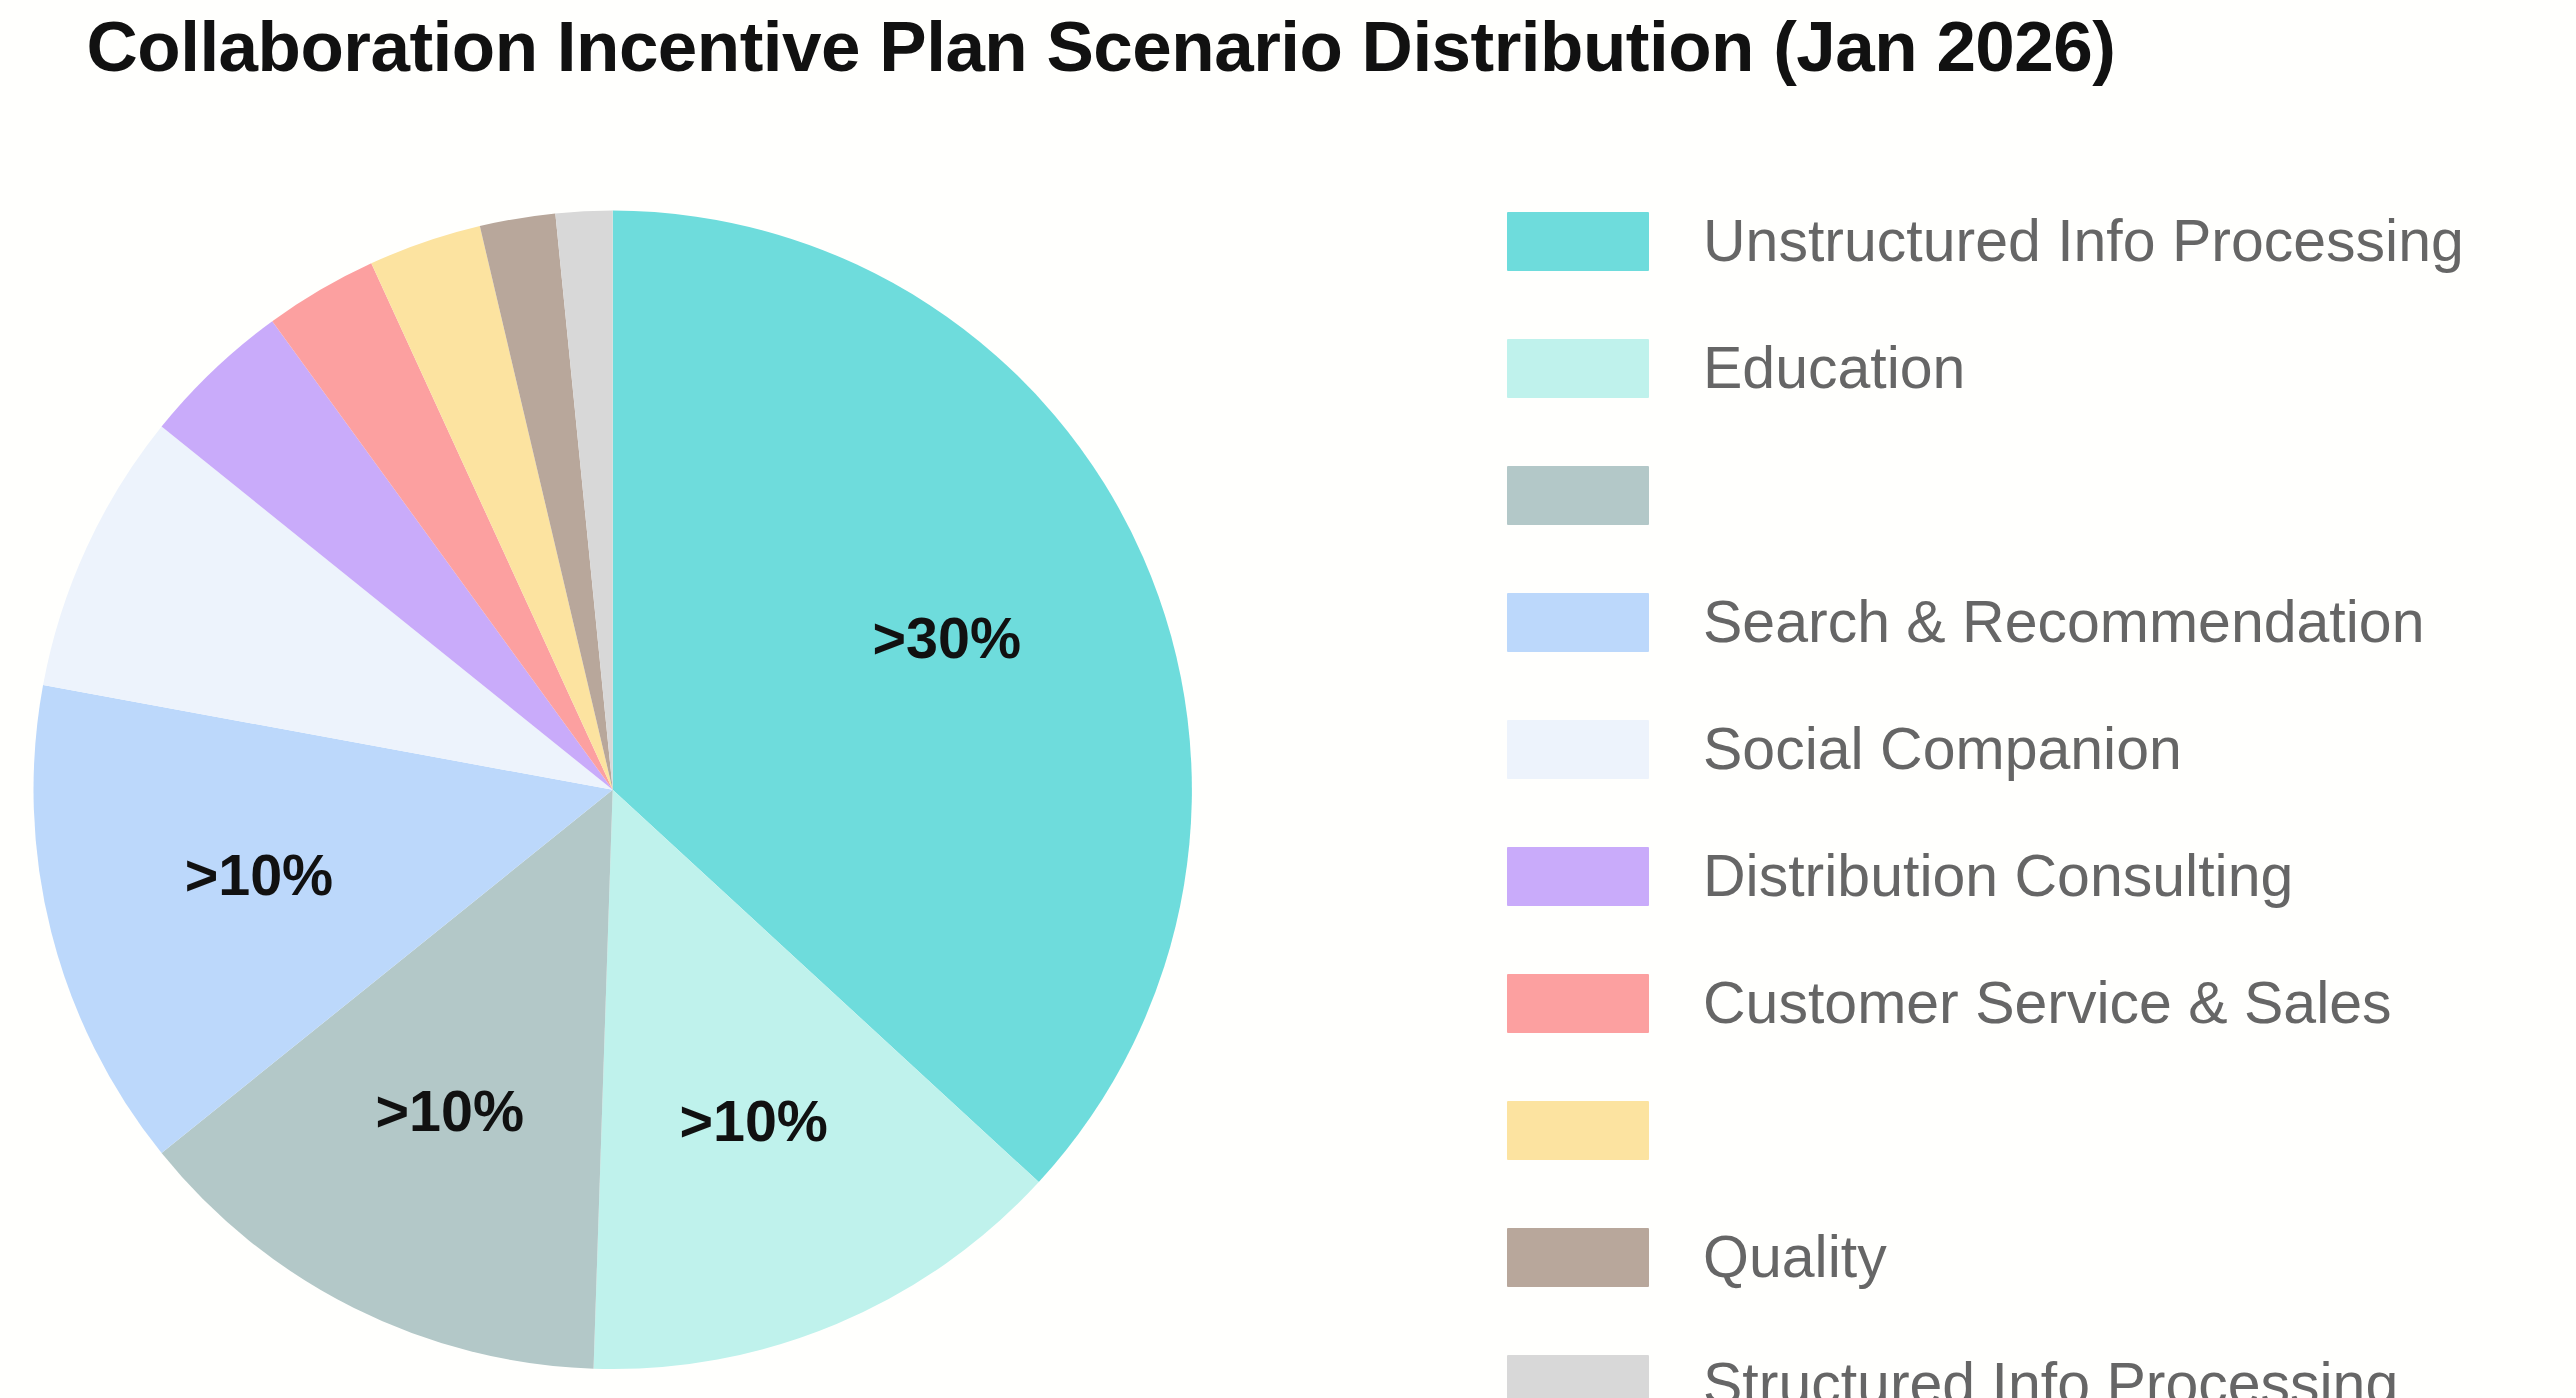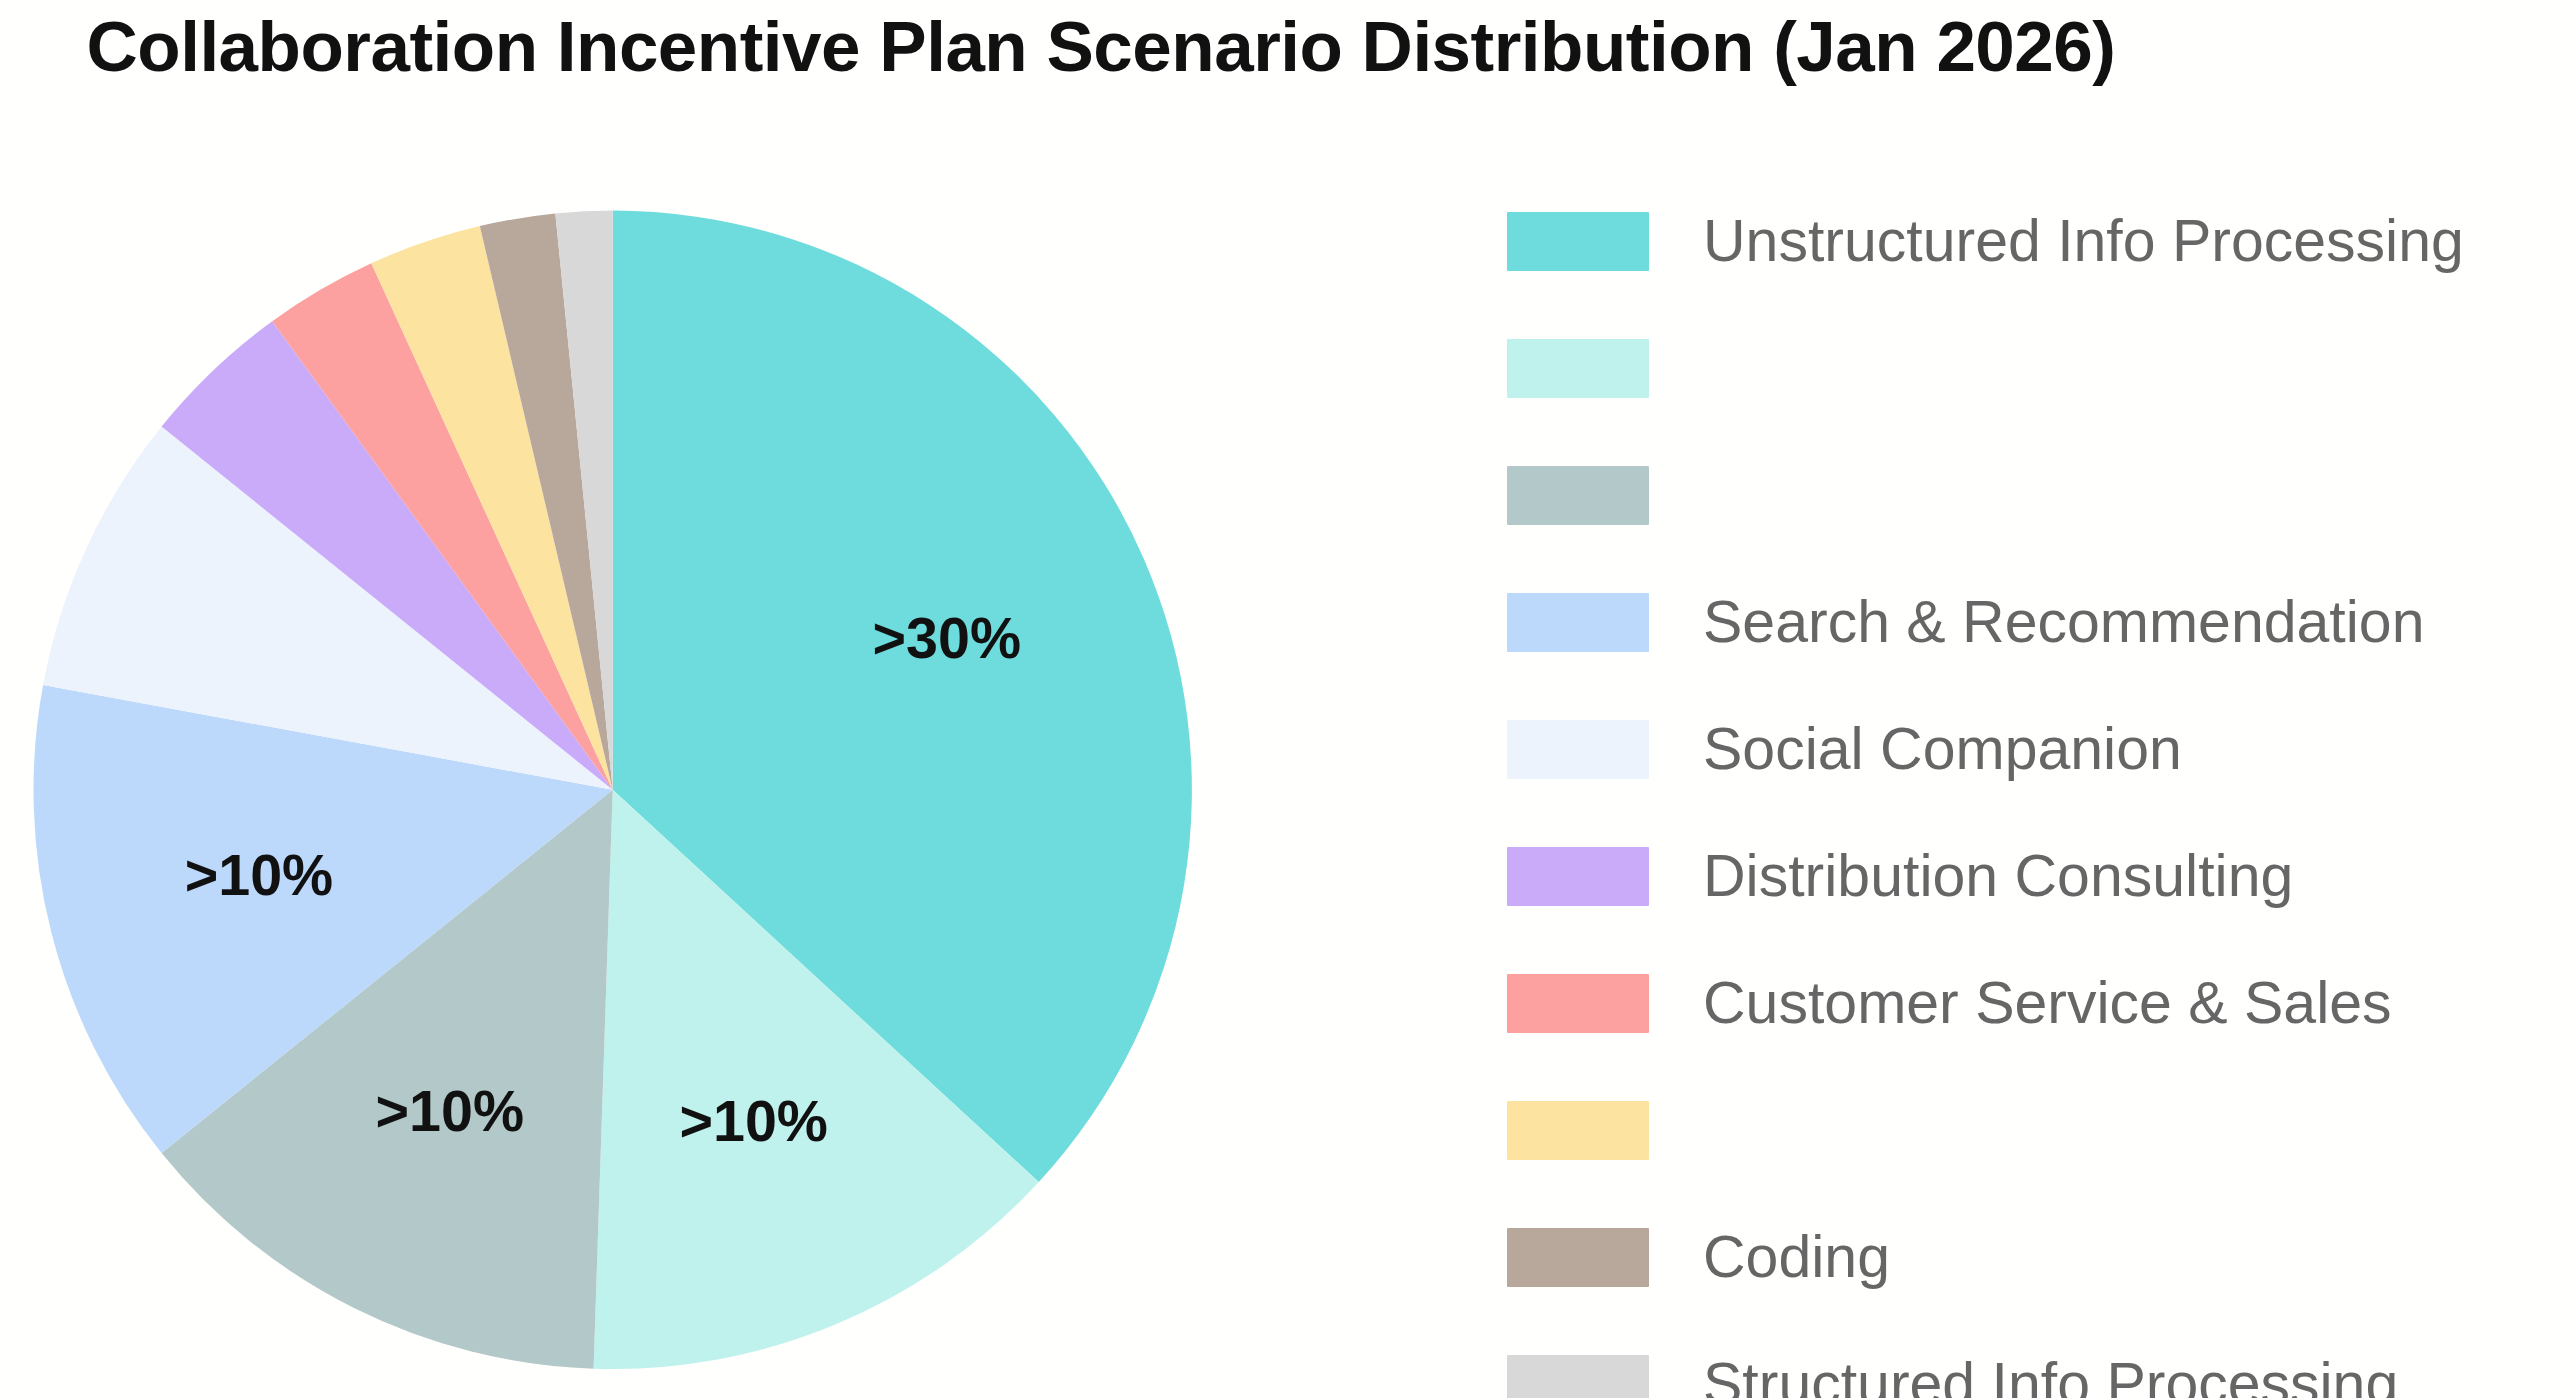--- a/index.html
+++ b/index.html
@@ -109,20 +109,21 @@
     </svg>
   </div>
 
   <div id="legend">
       <div class="legend-row">
         <div class="legend-swatch" style="background: rgb(110, 220, 220);"></div>
         <div class="legend-label">Unstructured Info Processing</div>
       </div>
       <div class="legend-row">
         <div class="legend-swatch" style="background: rgb(191, 242, 236);"></div>
+        <div class="legend-label">Education</div>
       </div>
       <div class="legend-row">
         <div class="legend-swatch" style="background: rgb(179, 200, 200);"></div>
       </div>
       <div class="legend-row">
         <div class="legend-swatch" style="background: rgb(188, 216, 251);"></div>
         <div class="legend-label">Search &amp; Recommendation</div>
       </div>
       <div class="legend-row">
         <div class="legend-swatch" style="background: rgb(237, 243, 252);"></div>
@@ -134,21 +135,21 @@
       </div>
       <div class="legend-row">
         <div class="legend-swatch" style="background: rgb(252, 160, 160);"></div>
         <div class="legend-label">Customer Service &amp; Sales</div>
       </div>
       <div class="legend-row">
         <div class="legend-swatch" style="background: rgb(252, 227, 160);"></div>
       </div>
       <div class="legend-row">
         <div class="legend-swatch" style="background: rgb(184, 167, 155);"></div>
-        <div class="legend-label">Coding</div>
+        <div class="legend-label">Quality</div>
       </div>
       <div class="legend-row">
         <div class="legend-swatch" style="background: rgb(216, 216, 216);"></div>
         <div class="legend-label">Structured Info Processing</div>
       </div>
     </div>
 
 </div>
 
 

